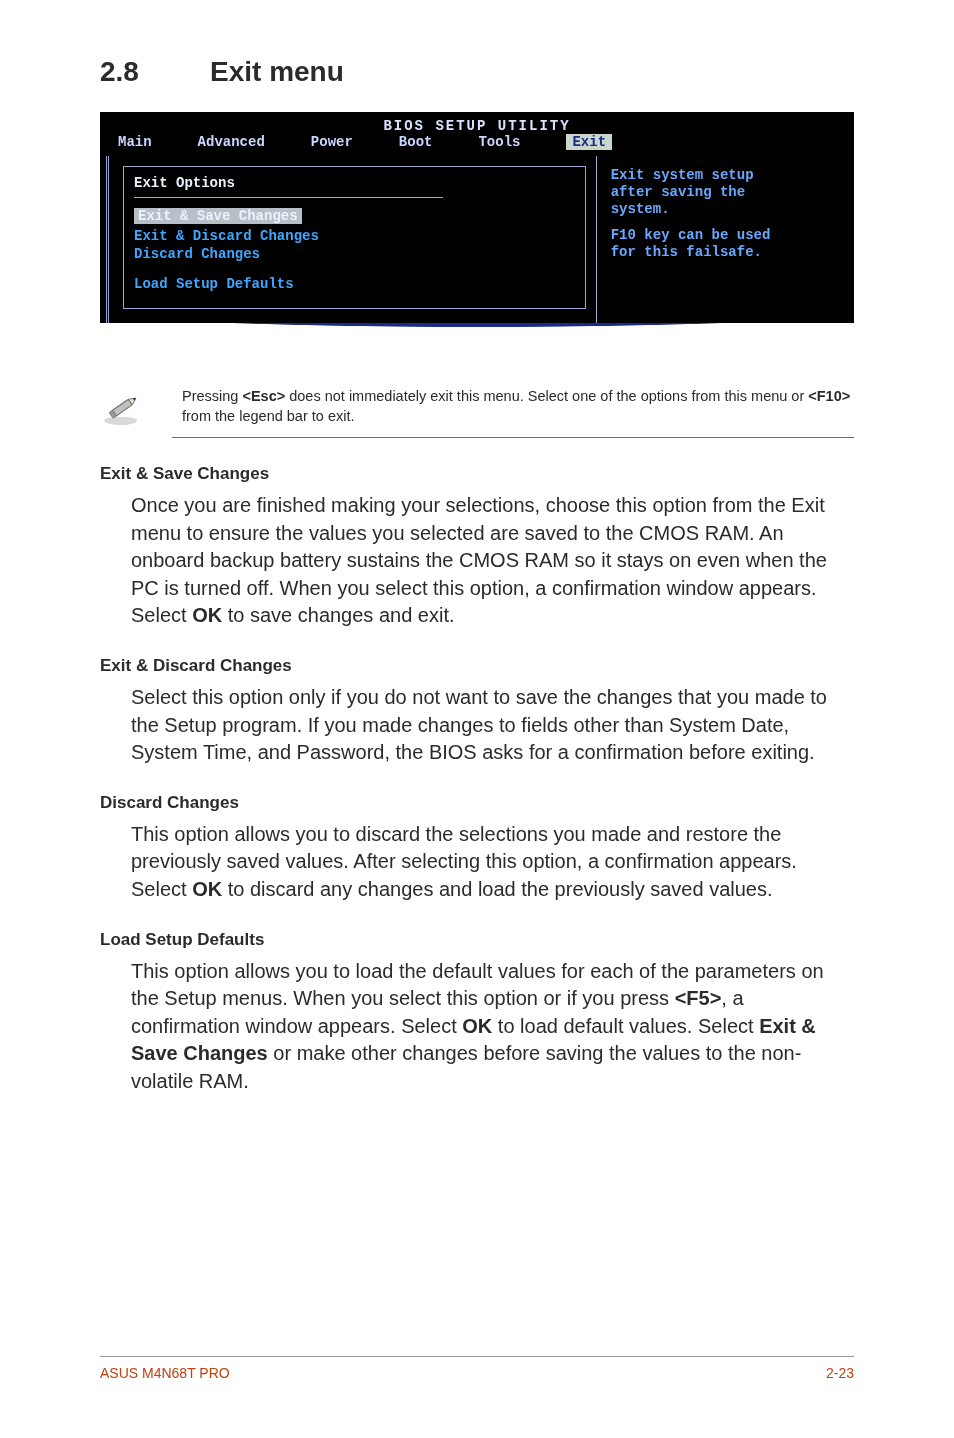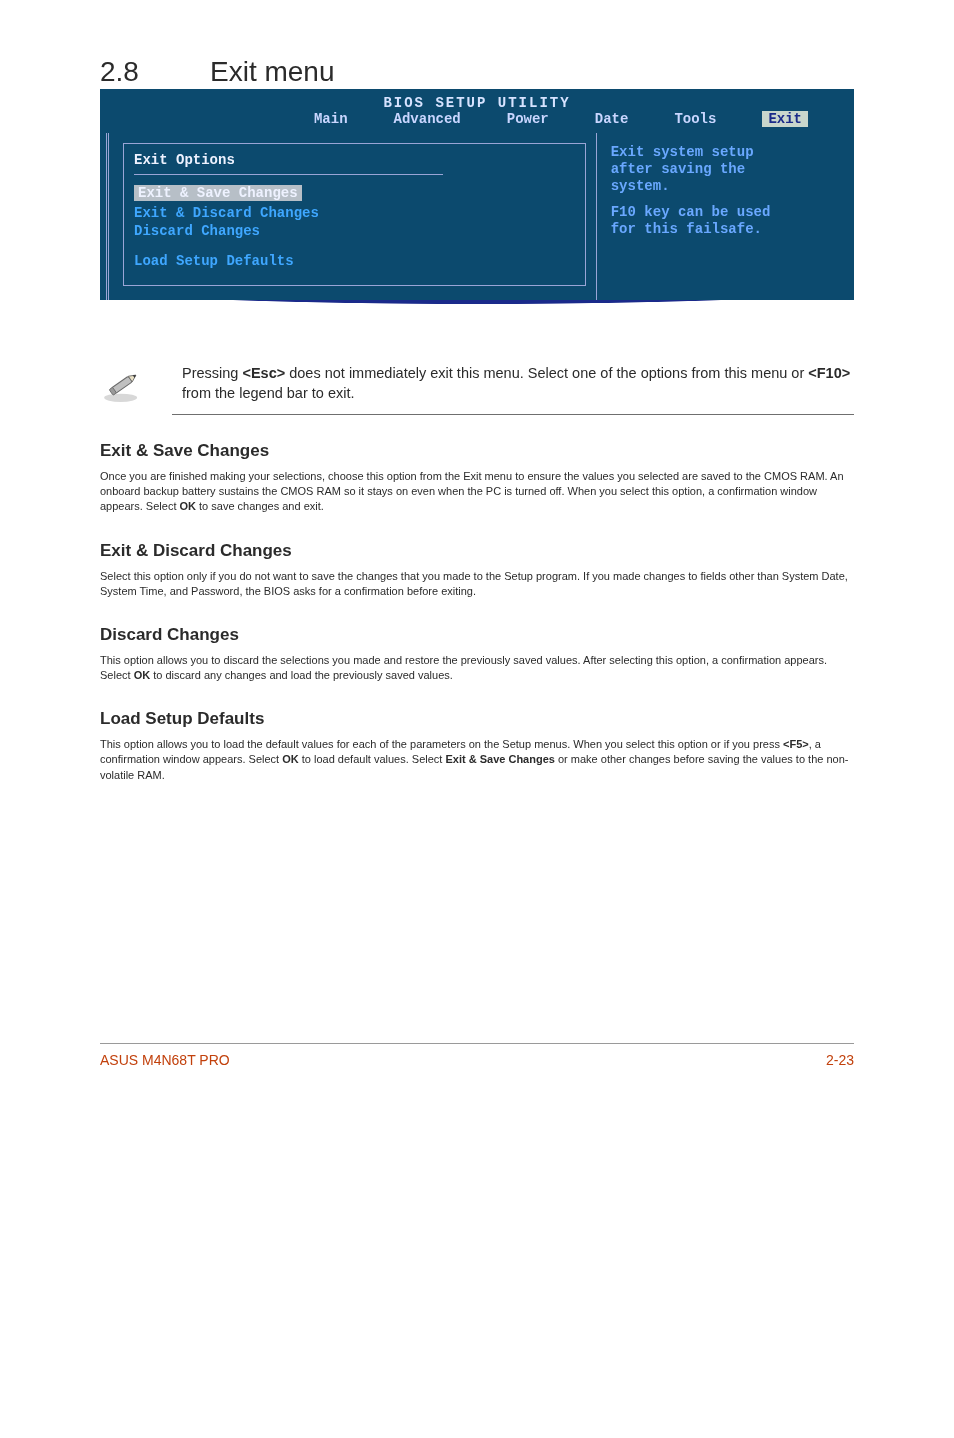--- a/index.html
+++ b/index.html
@@ -1,28 +1,28 @@
 <!DOCTYPE html>
 <html><head>
 <meta charset="utf-8">
 <style>
   * { box-sizing: border-box; margin: 0; padding: 0; }
   html, body { width: 954px; background: #fff; font-family: Arial, Helvetica, sans-serif; color: #2b2b2b; }
   .page { padding: 56px 100px 40px 100px; }
-  h1.section { font-size: 28px; font-weight: 400; margin-bottom: 1px; }
+  h1.section { font-size: 28px; font-weight: 700; margin-bottom: 24px; }
   h1.section .num { display: inline-block; width: 110px; }
   p.intro { font-size: 15.5px; line-height: 1.35; margin-bottom: 16px; }
   b { font-weight: 700; }
 
   
   .bios-wrap { position: relative; width: 100%; }
-  .bios { background: #0c4a6e; color: #fff; border-radius: 0; overflow: hidden; }
+  .bios { background: #000000; color: #fff; border-radius: 0; overflow: hidden; }
   .bios-top { font-family: "Courier New", monospace; font-weight: 700; font-size: 14px; color: #d7e3ff; }
   .bios-title { text-align: center; padding: 6px 0 0 0; letter-spacing: 2px; }
-  .bios-tabs { display: flex; gap: 0; padding: 0 18px 6px 18px; justify-content: flex-end; }
+  .bios-tabs { display: flex; gap: 0; padding: 0 18px 6px 18px; }
   .bios-tab { padding: 0 18px 0 0; margin-right: 28px; color: #c9d6ff; }
   .bios-tab.active { background: #c9d6cc; color: #1a2a8a; padding: 0 6px; }
   .bios-body { display: flex; padding: 0 6px 0 6px; }
   .bios-left { flex: 0 0 66%; border: 3px double #9aa5d6; border-right: none; border-top: none; border-bottom: none; padding: 10px 10px 14px 14px; font-family: "Courier New", monospace; font-weight: 700; font-size: 14px; color: #b7c6ff; position: relative; }
   .bios-left::before { content:""; position:absolute; left:0; right:0; top:0; height:0; }
   .bios-frame { border: 1px solid #9aa5d6; padding: 8px 10px 14px 10px; }
   .exit-options-title { color: #eef2ff; margin-bottom: 6px; }
   .hr-line { border-top: 1px solid #9aa5d6; margin: 4px 0 8px 0; width: 70%; }
   .bios-item { color: #3fa7ff; margin: 2px 0; }
   .bios-item.selected { background: #b7bfc7; color: #eef2ff; display: inline-block; padding: 0 4px; }
@@ -31,21 +31,21 @@
   .bios-right .spacer { height: 8px; }
   .curve { width: 100%; height: 36px; background: radial-gradient(130% 200% at 50% -110%, rgba(26,42,138,1) 60%, rgba(26,42,138,0) 61%); }
 
   
   .note-row { display: flex; align-items: center; gap: 38px; margin: 26px 0 8px 0; }
   .pencil { width: 44px; height: 44px; flex: 0 0 44px; }
   .note-text { font-size: 14.5px; line-height: 1.35; }
   .note-sep { border: none; border-top: 1px solid #6f6f6f; margin: 8px 0 0 72px; width: calc(100% - 72px); }
 
   h3.sub { font-size: 17px; font-weight: 700; margin: 26px 0 8px 0; }
-  p.body { font-size: 11px; line-height: 1.38; }
+  p.body { font-size: 20px; line-height: 1.38; margin-left: 31px; }
 
   .footer { display: flex; justify-content: space-between; font-size: 14px; color: #c2410c; padding: 0 100px 34px 100px; }
   .footer-sep { border: none; border-top: 1px solid #9a9a9a; margin: 0 100px 8px 100px; }
 </style>
 </head>
 <body>
 
 <div class="page">
   <h1 class="section">
     <span class="num">2.8</span><span>Exit menu</span>
@@ -53,21 +53,21 @@
 
 
   <div class="bios-wrap">
     <div class="bios">
       <div class="bios-top">
         <div class="bios-title">BIOS SETUP UTILITY</div>
         <div class="bios-tabs">
           <span class="bios-tab">Main</span>
           <span class="bios-tab">Advanced</span>
           <span class="bios-tab">Power</span>
-          <span class="bios-tab">Date</span>
+          <span class="bios-tab">Boot</span>
           <span class="bios-tab">Tools</span>
           <span class="bios-tab active">Exit</span>
         </div>
       </div>
       <div class="bios-body">
         <div class="bios-left">
           <div class="bios-frame">
             <div class="exit-options-title">Exit Options</div>
             <div class="hr-line"></div>
             <div><span class="bios-item selected">Exit &amp; Save Changes</span></div>

